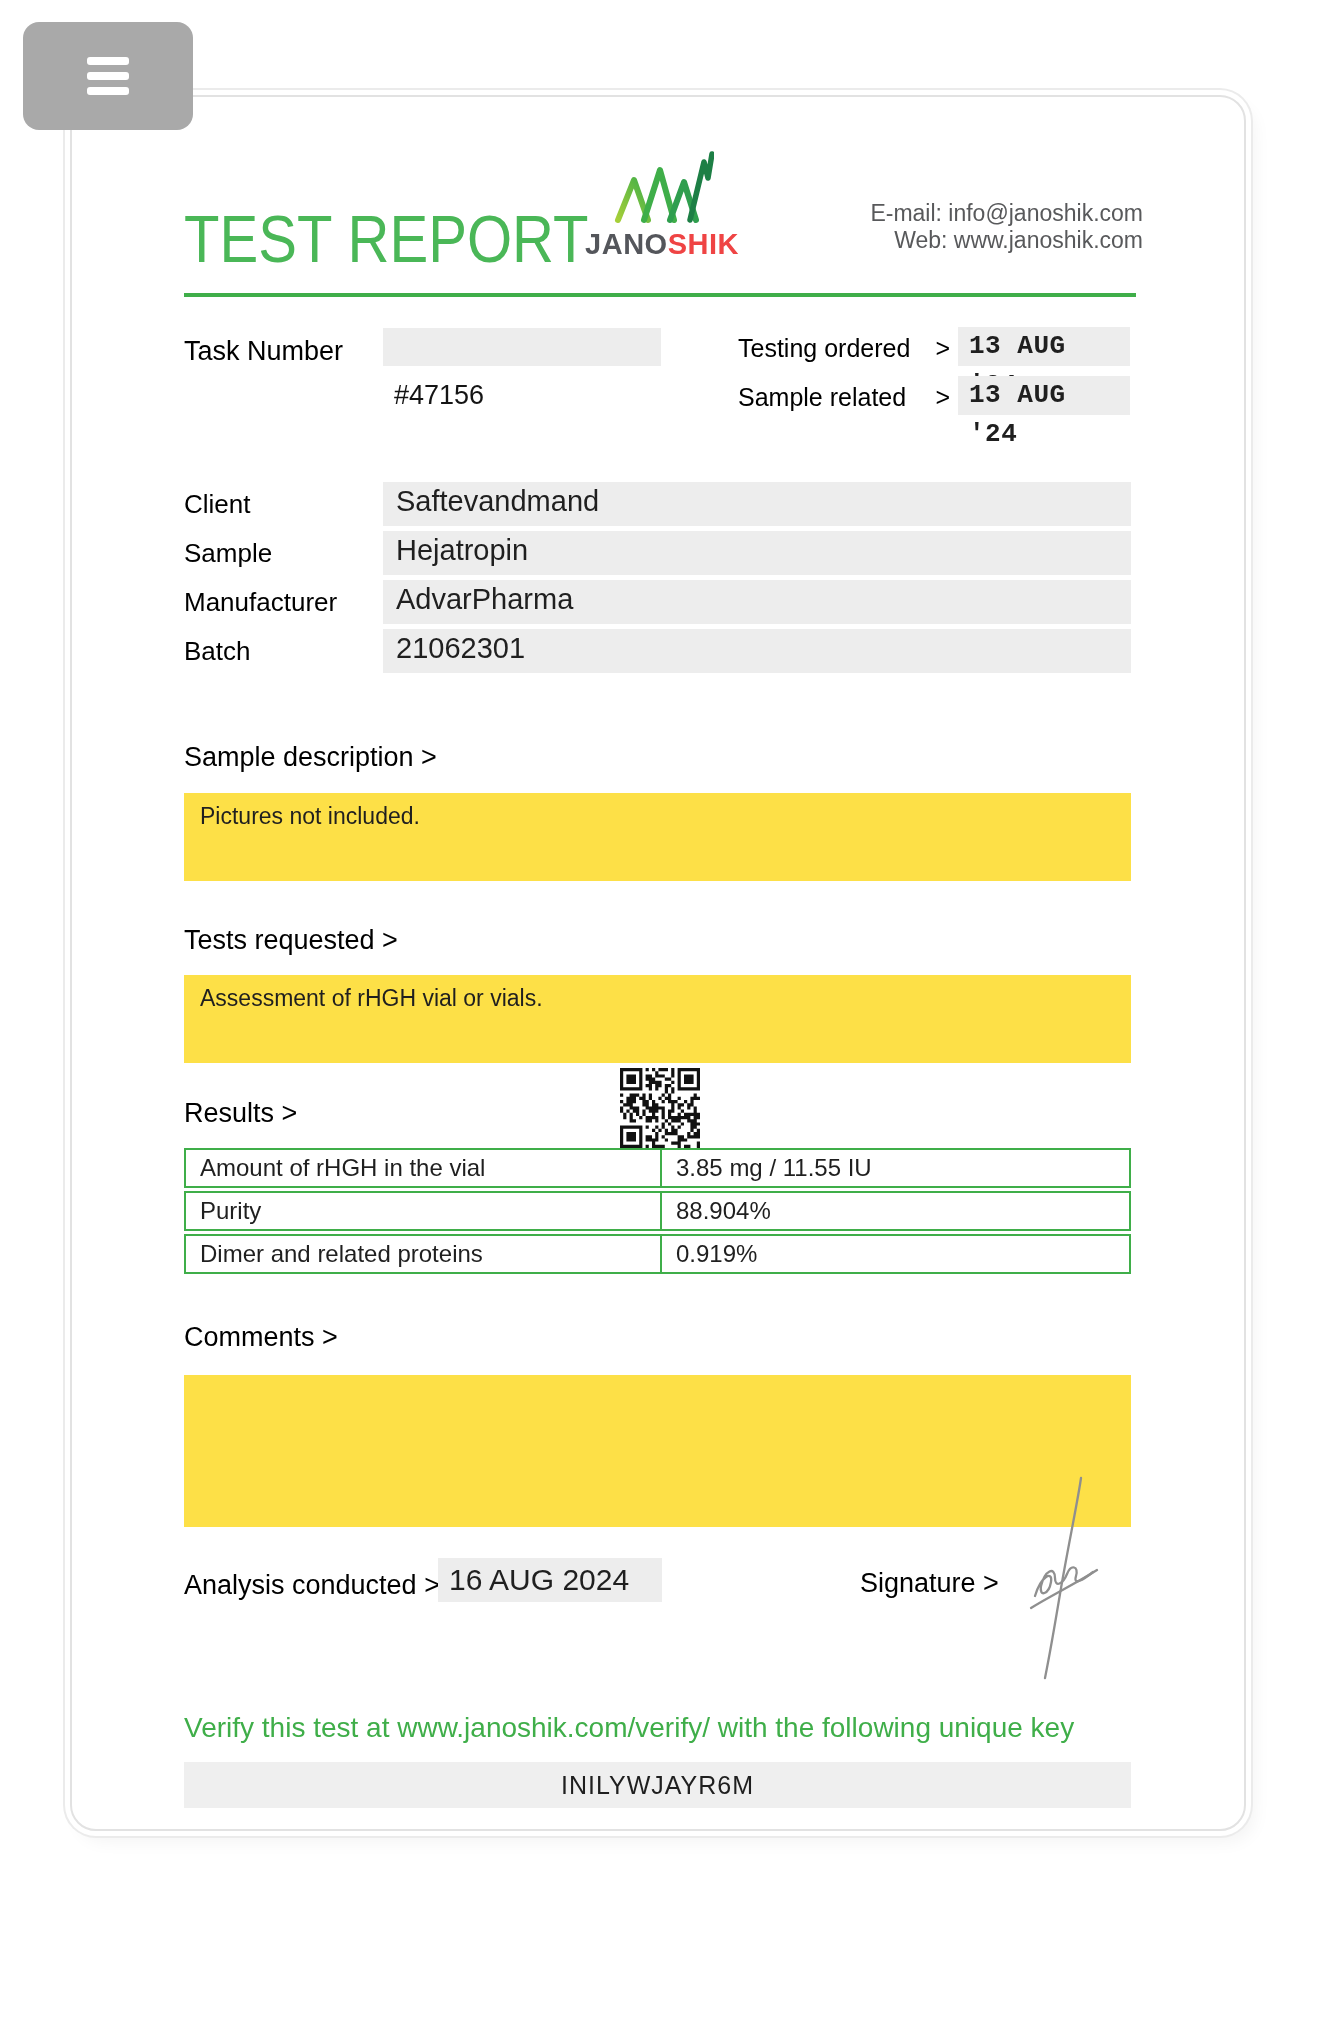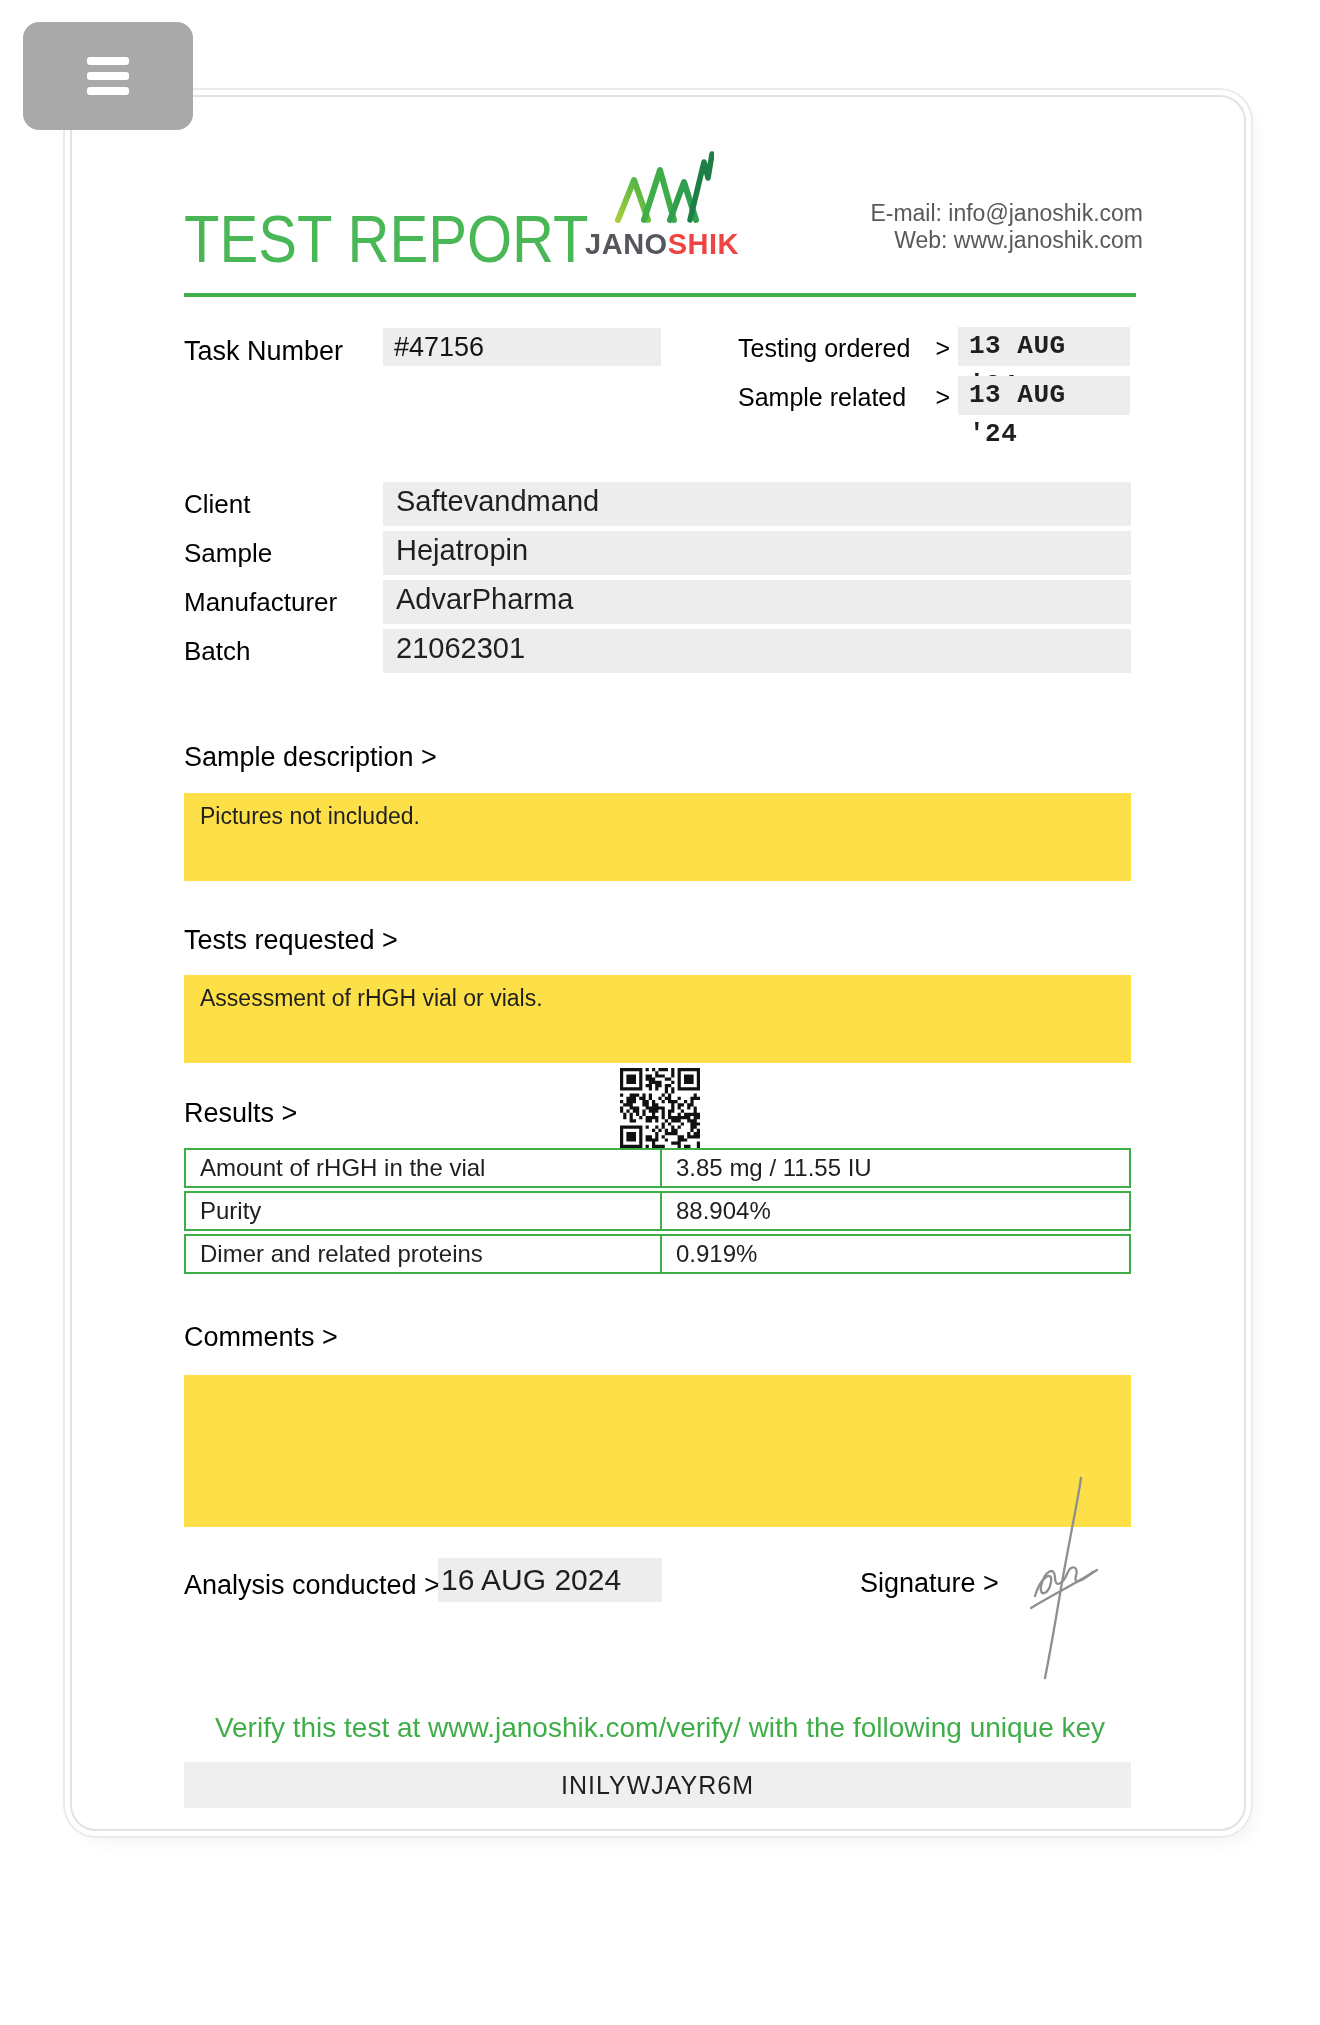--- a/index.html
+++ b/index.html
@@ -36,21 +36,21 @@
     font-size:23px; color:#58595b; line-height:27px; white-space:nowrap;
   }
   .divider { left:184px; top:293px; width:952px; height:4px; background:#3fae49; }
 
   .glabel { font-size:26px; color:#000000; white-space:nowrap; }
   .vbox { background:#ededed; }
   .vbox-text { font-size:27px; color:#141414; }
 
   .task-label { left:184px; top:336px; font-size:27px; }
   .task-box { left:383px; top:328px; width:278px; height:38px; }
-  .task-box span { display:block; padding-left:11px; line-height:38px; }
+  .task-box span { display:block; padding-left:11px; line-height:38px;margin-top:48px; }
 
   .date-label { width:212px; display:flex; justify-content:space-between; font-size:25px; }
   .date-label-1 { left:738px; top:334px; }
   .date-label-2 { left:738px; top:383px; }
   .date-box { width:172px; height:39px; }
   .date-box-1 { left:958px; top:327px; }
   .date-box-2 { left:958px; top:376px; }
   .date-box span { display:block; padding-left:11px; line-height:39px; font-size:26px; font-weight:700; letter-spacing:.5px;font-family:Liberation Mono, monospace; }
 
   .info-label { left:184px; font-size:26px; }
@@ -63,25 +63,25 @@
 
   .qr { left:620px; top:1068px; width:80px; height:80px; }
 
   .rtable { left:184px; top:1148px; width:947px; }
   .rrow { display:flex; border:2px solid #3fae49; height:40px; margin-bottom:3px; background:#ffffff; }
   .rcell-name { width:474px; padding-left:14px; line-height:36px; font-size:24px; }
   .rcell-value { flex:1; border-left:2px solid #3fae49; padding-left:14px; line-height:36px; font-size:24px; }
 
   .analysis-label { left:184px; top:1570px; font-size:27px; }
   .analysis-box { left:438px; top:1558px; width:224px; height:44px; }
-  .analysis-box span { display:block; padding-left:3px; line-height:44px; font-size:30px; }
+  .analysis-box span { display:block; padding-left:11px; line-height:44px; font-size:30px; }
   .sig-label { left:860px; top:1568px; font-size:27px; }
   .sig-svg { left:1005px; top:1466px; }
 
-  .verify-text { left:184px; top:1712px; width:952px; text-align:center; font-size:28px; color:#3fae49; white-space:nowrap; }
+  .verify-text { left:184px; top:1712px; width:952px; font-size:28px; color:#3fae49; white-space:nowrap; }
   .key-box { left:184px; top:1762px; width:947px; height:46px; background:#efefef; text-align:center; }
   .key-box span { font-size:25px; line-height:46px; letter-spacing:1px; }
 </style>
 </head>
 <body>
 
 <div class="page">
 
   <div class="card"></div>
 

